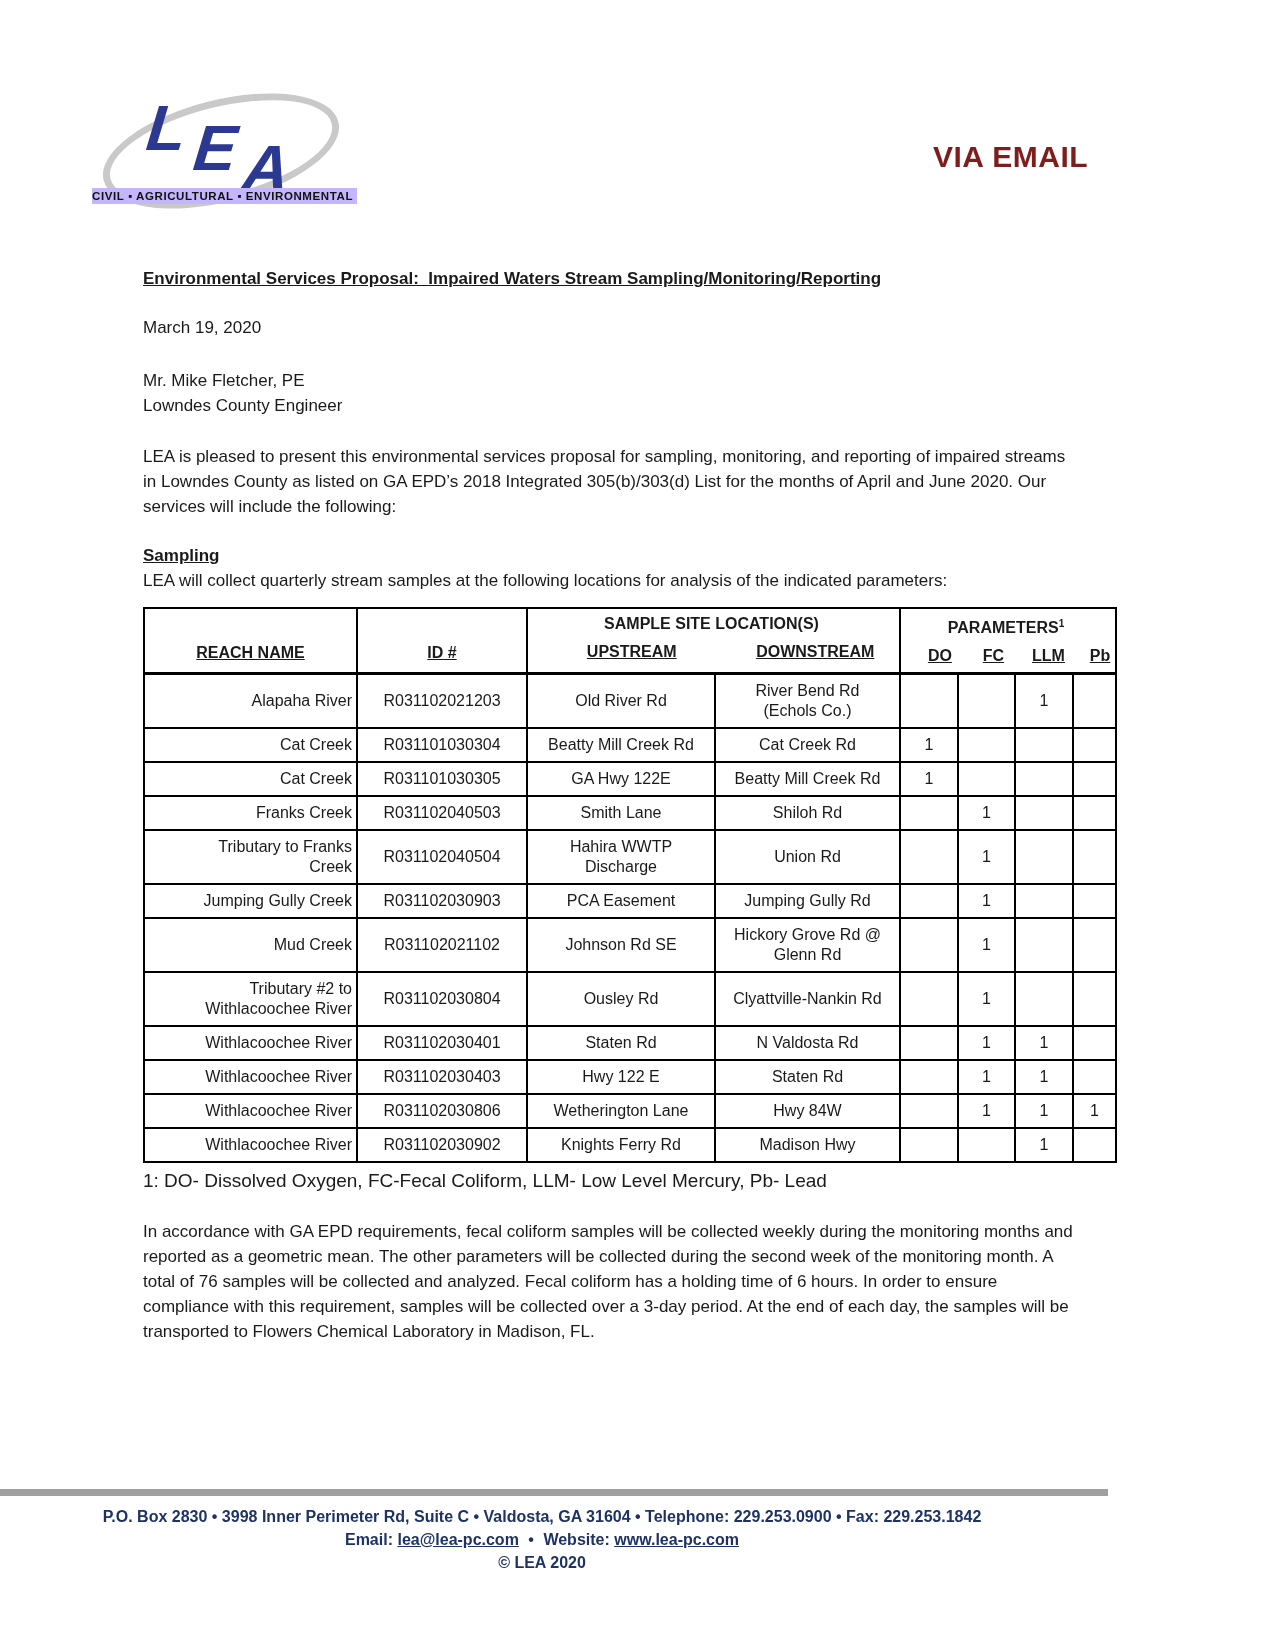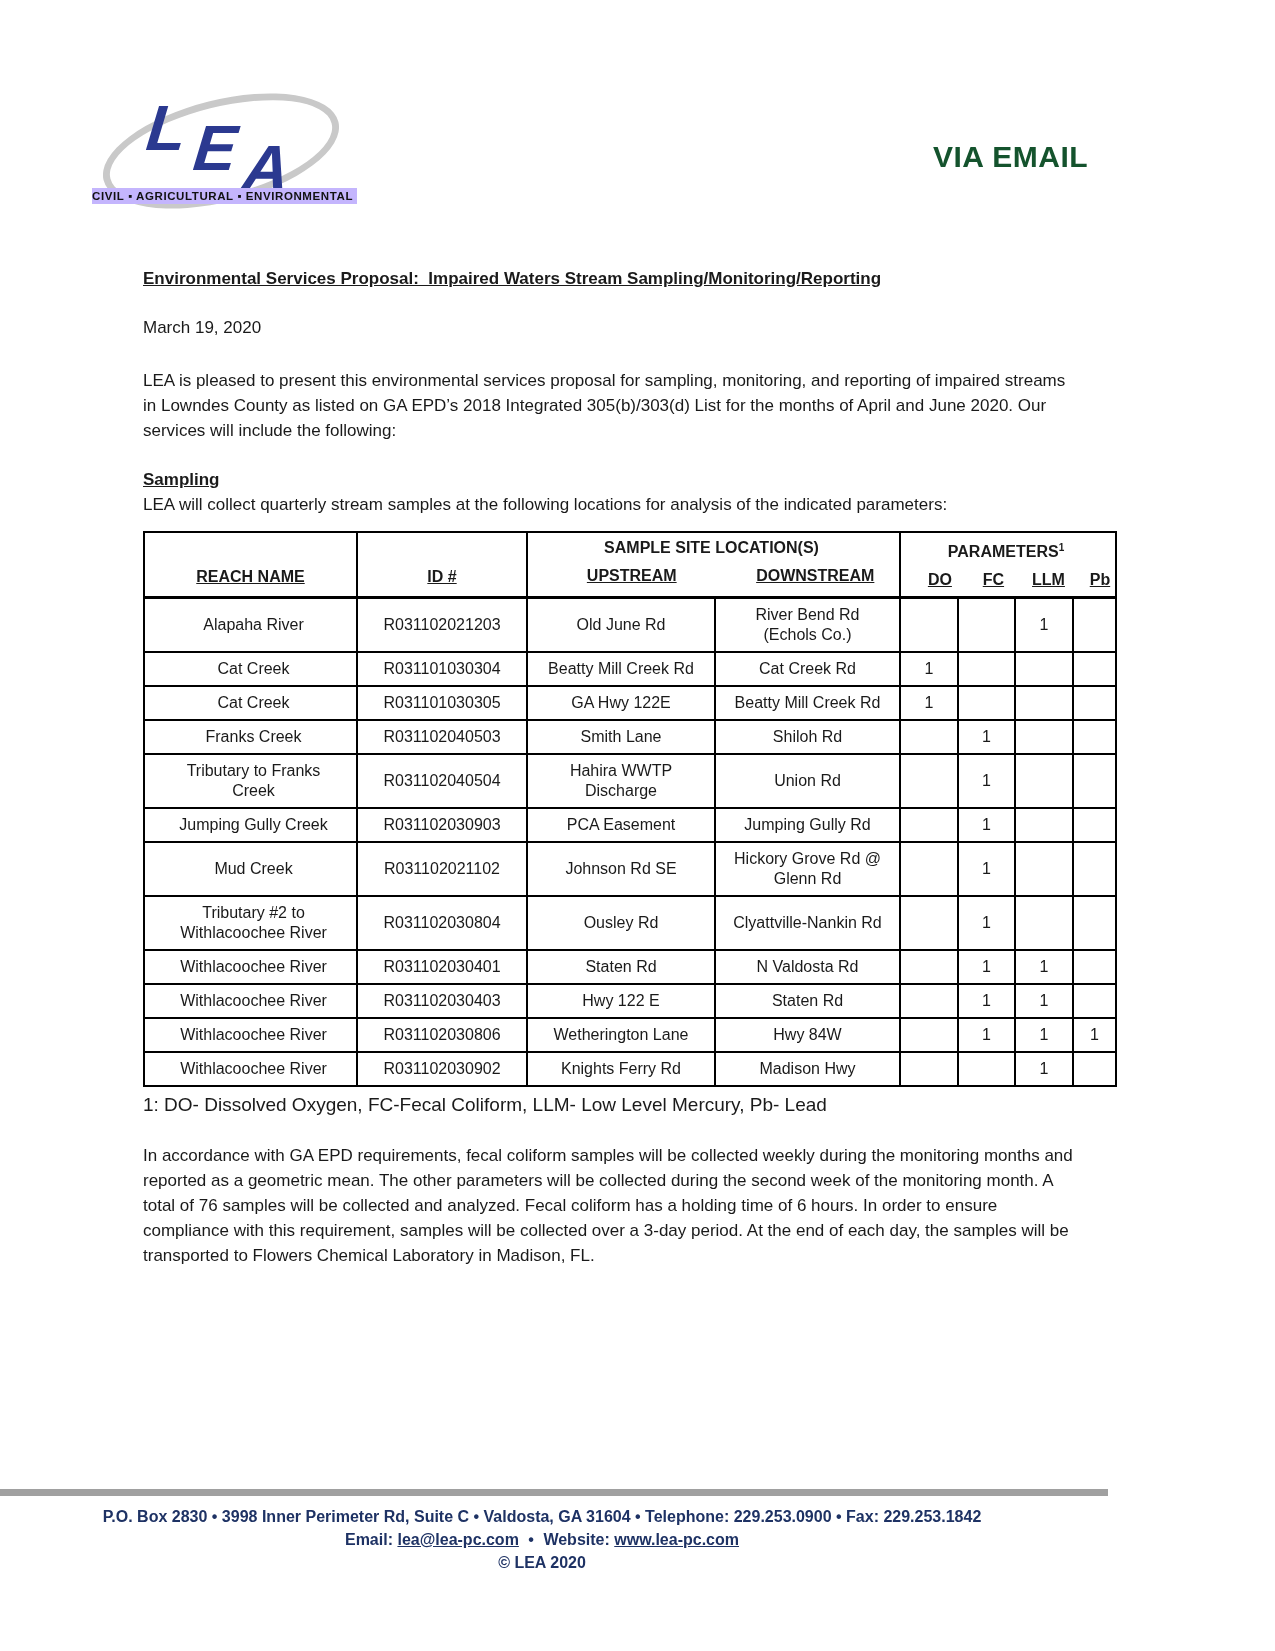--- a/index.html
+++ b/index.html
@@ -18,21 +18,21 @@
     border:7px solid #c9c9c9;border-radius:50%;transform:rotate(-14deg);}
   .logo-letter{position:absolute;font-style:italic;font-weight:900;font-size:64px;
     color:var(--navy);line-height:1;transform:skewX(-6deg);}
   .logo-letter.l1{left:55px;top:6px;}
   .logo-letter.l2{left:102px;top:26px;}
   .logo-letter.l3{left:151px;top:46px;}
   .logo-caption{position:absolute;left:0px;top:98px;background:#c4b5fd;padding:2px 4px 2px 0;
     font-size:11.5px;font-weight:bold;letter-spacing:.6px;color:#111;white-space:nowrap;}
 
   
-  .via-email{position:absolute;left:933px;top:140px;font-size:30px;font-weight:800;color:#14532d;letter-spacing:.5px;}
+  .via-email{position:absolute;left:933px;top:140px;font-size:30px;font-weight:800;color:#7f1d1d;letter-spacing:.5px;}
 
   
   .content{position:absolute;left:143px;top:266px;width:975px;font-size:17px;line-height:25px;}
   .title{font-weight:bold;text-decoration:underline;margin-bottom:24px;white-space:pre-wrap;}
   .date{margin-bottom:28px;}
   .address{margin-bottom:26px;}
   .para{max-width:935px;margin-bottom:24px;}
   .heading{font-weight:bold;text-decoration:underline;}
   .lead{max-width:935px;margin-bottom:14px;}
 
@@ -46,21 +46,21 @@
   .grp sup{font-size:10px;vertical-align:super;}
   .sub{display:flex;margin-top:10px;line-height:18px;}
   .sub span{display:inline-block;text-align:center;margin-left:24px;}
   .sub.two span{width:50%;}
   .sub.four span.w-do{width:58px;}
   .sub.four span.w-fc{width:57px;}
   .sub.four span.w-llm{width:58px;}
   .sub.four span.w-pb{width:43px;}
   .u{text-decoration:underline;font-weight:bold;}
   table.sampling td{padding:6px 4px;text-align:center;vertical-align:middle;white-space:pre-line;line-height:20px;}
-  table.sampling td.c-reach{text-align:center;padding-left:10px;}
+  table.sampling td.c-reach{text-align:right;padding-left:10px;}
 
   .footnote{font-size:19px;margin-top:5px;margin-bottom:26px;}
 
   
   .footer{position:absolute;left:0;top:1489px;width:1084px;text-align:center;}
   .footer-bar{margin:0 auto;width:1108px;height:7px;background:var(--bar-gray);}
   .footer-text{margin-top:9px;color:var(--footer-navy);font-weight:bold;font-size:16px;line-height:23px;}
   .footer-text a{color:var(--footer-navy);text-decoration:underline;cursor:pointer;}
   .sep{margin:0 5px;}
 </style>
@@ -75,20 +75,24 @@
     <span class="logo-letter l2">E</span>
     <span class="logo-letter l3">A</span>
     <div class="logo-caption">CIVIL ▪ AGRICULTURAL ▪ ENVIRONMENTAL</div>
   </div>
 
   <div class="via-email">VIA EMAIL</div>
 
   <div class="content">
     <div class="title">Environmental Services Proposal:  Impaired Waters Stream Sampling/Monitoring/Reporting</div>
     <div class="date">March 19, 2020</div>
+    <div class="address">
+      <div>Mr. Mike Fletcher, PE</div>
+      <div>Lowndes County Engineer</div>
+    </div>
     <div class="para">LEA is pleased to present this environmental services proposal for sampling, monitoring, and reporting of impaired streams in Lowndes County as listed on GA EPD’s 2018 Integrated 305(b)/303(d) List for the months of April and June 2020.  Our services will include the following:</div>
     <div class="heading">Sampling</div>
     <div class="lead">LEA will collect quarterly stream samples at the following locations for analysis of the indicated parameters:</div>
 
     <table class="sampling">
       <colgroup>
         <col style="width:213px">
           <col style="width:170px">
           <col style="width:188px">
           <col style="width:185px">
@@ -120,21 +124,21 @@
               <span class="u w-llm">LLM</span>
               <span class="u w-pb">Pb</span>
             </div>
           </th>
         </tr>
       </thead>
       <tbody>
           <tr>
             <td class="c-reach">Alapaha River</td>
             <td class="c-id">R031102021203</td>
-            <td class="c-upstream">Old June Rd</td>
+            <td class="c-upstream">Old River Rd</td>
             <td class="c-downstream">River Bend Rd
 (Echols Co.)</td>
             <td class="c-do"></td>
             <td class="c-fc"></td>
             <td class="c-llm">1</td>
             <td class="c-pb"></td>
           </tr>
           <tr>
             <td class="c-reach">Cat Creek</td>
             <td class="c-id">R031101030304</td>

